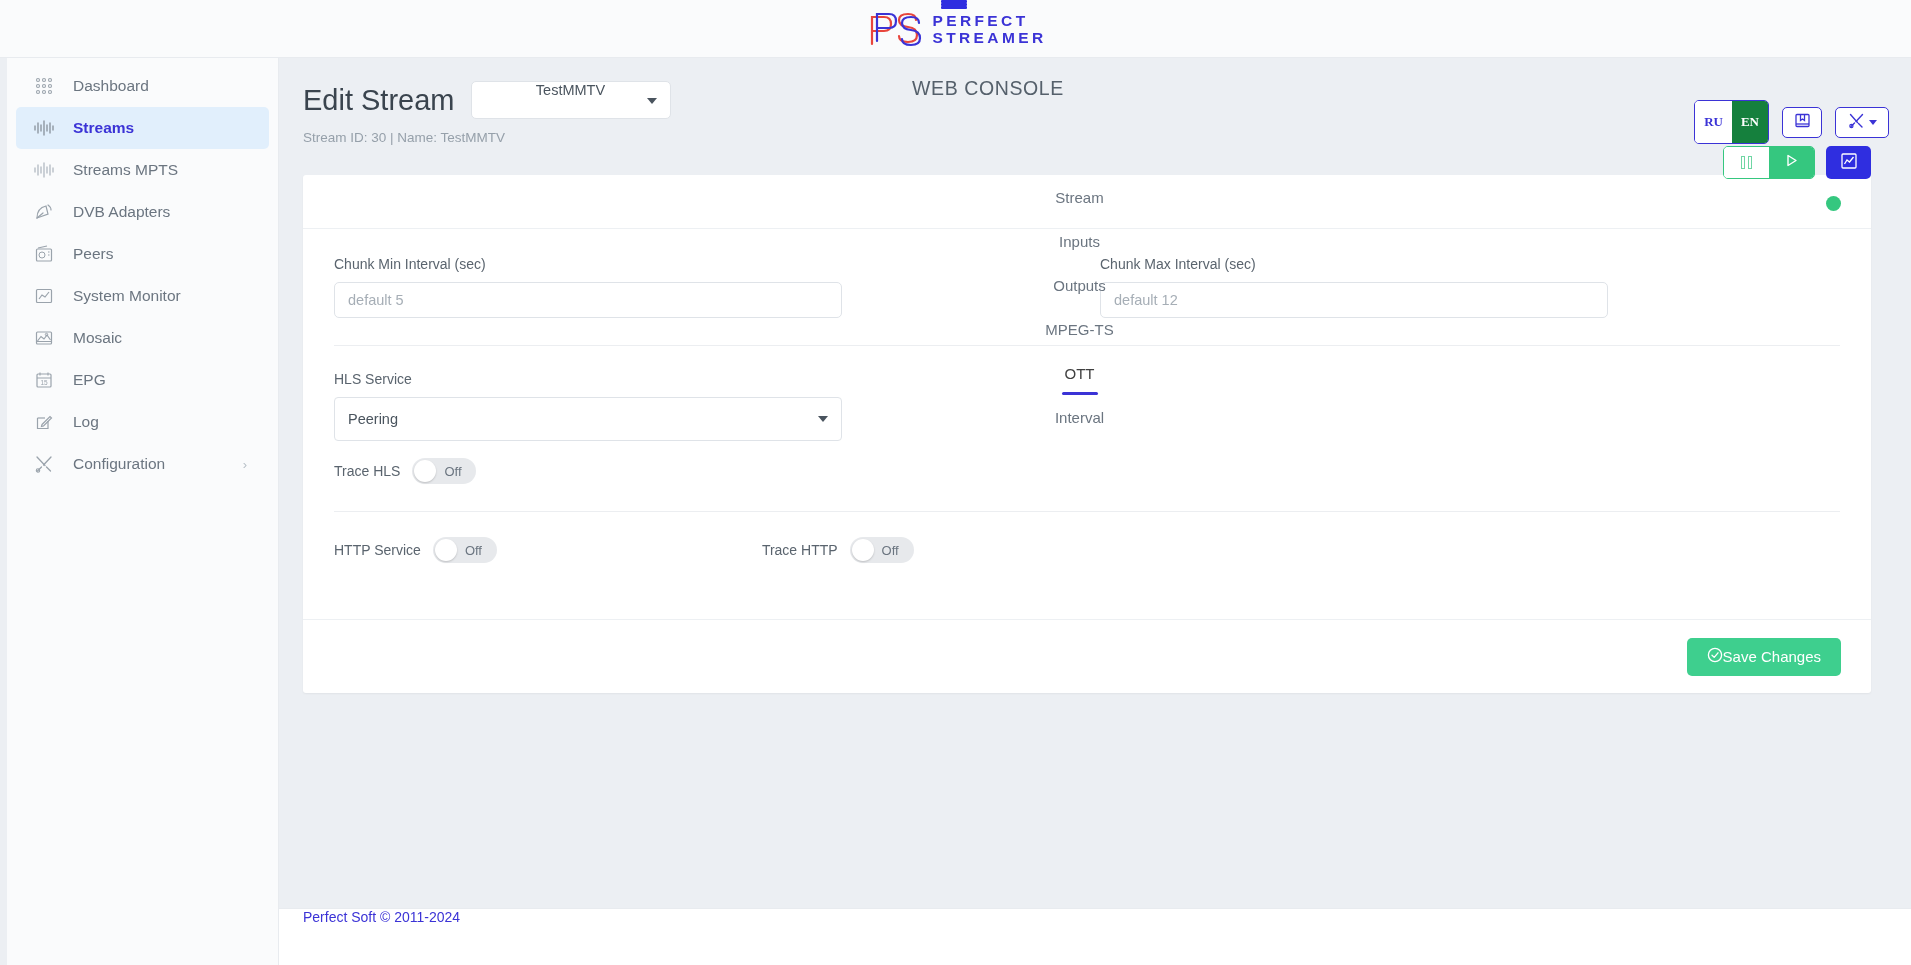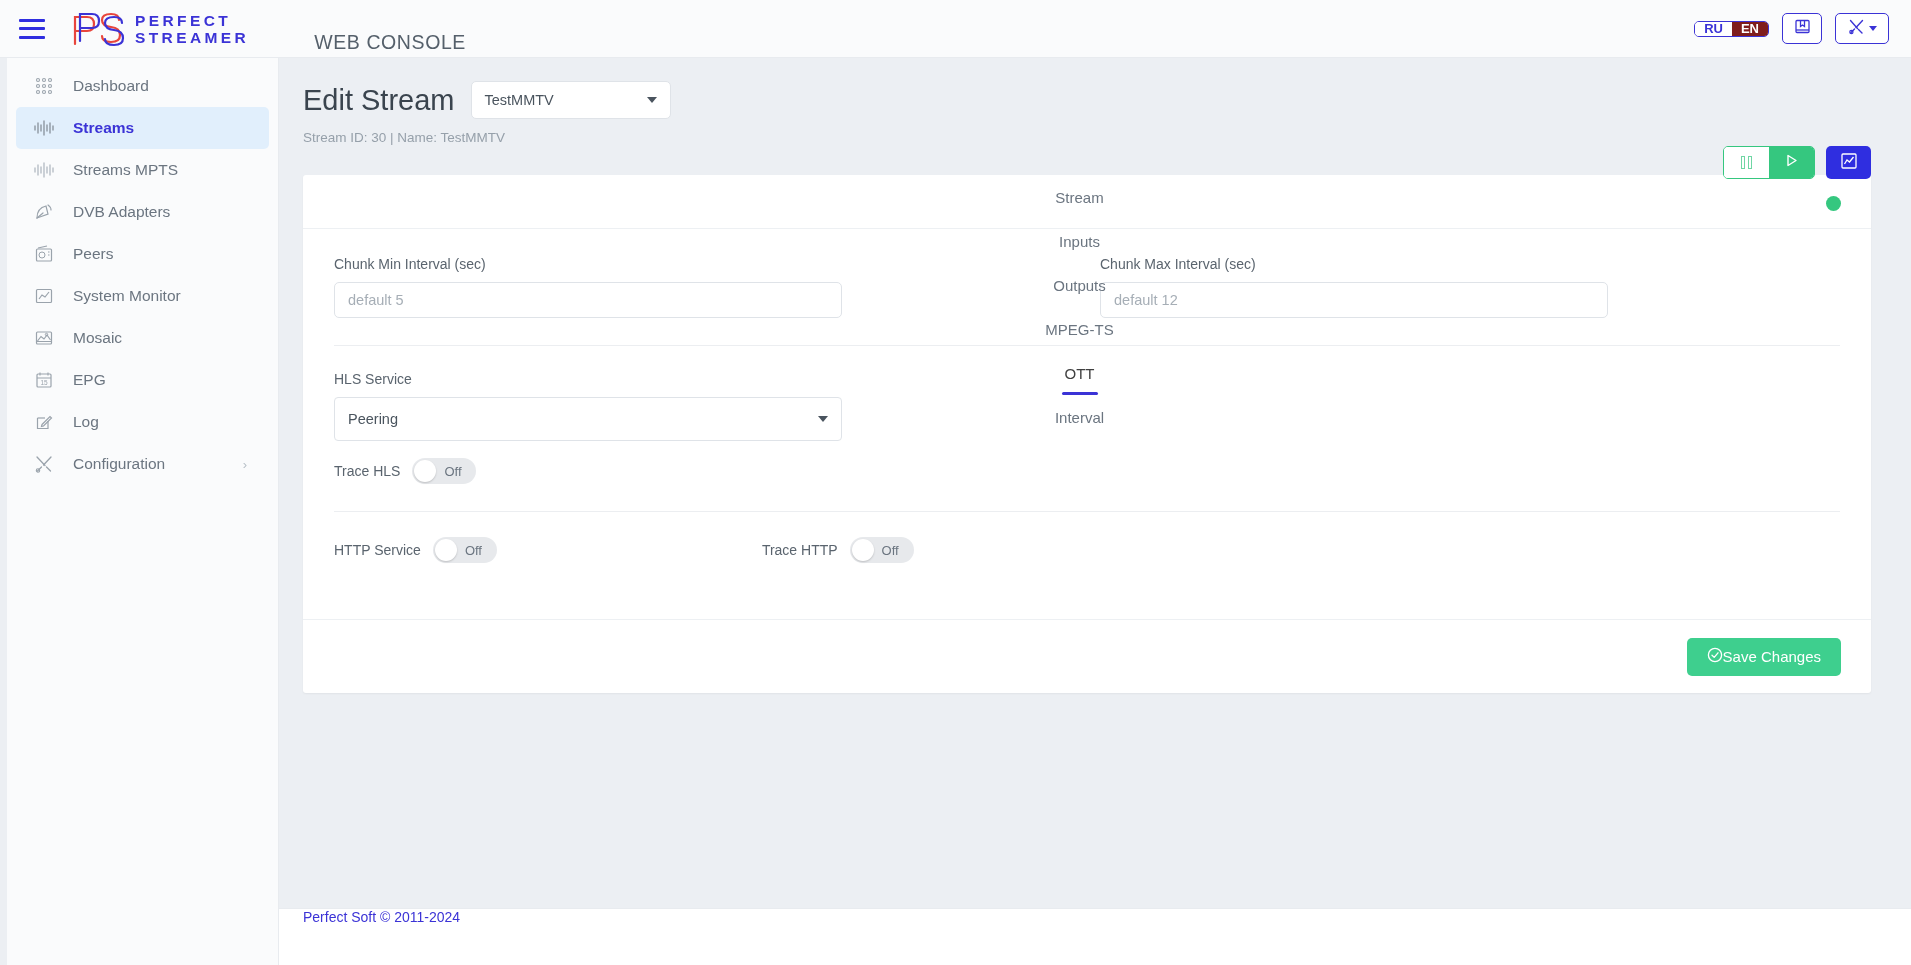--- a/index.html
+++ b/index.html
@@ -11,20 +11,21 @@
   }
 
   
   .topbar {
     position: absolute; top: 0; left: 0;
     width: 1911px; height: 58px;
     background: #fafbfc;
     border-bottom: 1px solid #e8ebef;
     display: flex; align-items: center;
     z-index: 20;
+    flex-direction: column;
   }
   .hamburger {
     width: 26px; height: 20px;
     margin-left: 19px; margin-right: 22px;
     display: flex; flex-direction: column; justify-content: space-between;
     cursor: pointer;
   }
   .hamburger span { display: block; height: 3px; background: #2f2ee0; border-radius: 1px; }
 
   .logo-wrap { display: flex; align-items: center; }
@@ -42,28 +43,28 @@
     color: #55606b;
     font-size: 19.5px;
     letter-spacing: 0.6px;
     margin-top: 28px;
   }
 
   .topbar-right {
     margin-left: auto; margin-right: 22px;
     display: flex; align-items: center; gap: 13px;
   }
-  .lang-group { display: flex; border: 1px solid #3b33d6; border-radius: 5px; overflow: hidden; height: 16px; }
+  .lang-group { display: flex; border: 1px solid #3b33d6; border-radius: 5px; overflow: hidden; height: 44px; font-family: Liberation Serif, serif; }
   .lang-btn {
     min-width: 36px; padding: 0 9px;
     display: flex; align-items: center; justify-content: center;
     font-size: 13px; font-weight: bold; color: #3b33d6;
     background: #ffffff; cursor: pointer;
   }
-  .lang-btn.active { background: #7f1d1d; color: #ffffff; text-align: right; }
+  .lang-btn.active { background: #15803d; color: #ffffff; text-align: right; }
   .icon-btn {
     width: 40px; height: 31px;
     border: 1px solid #3b33d6; border-radius: 5px;
     background: #ffffff;
     display: flex; align-items: center; justify-content: center;
     cursor: pointer;
   }
   .icon-btn.wide { width: 54px; gap: 4px; }
   .caret-sm {
     width: 0; height: 0;
@@ -111,20 +112,21 @@
   .page-title { font-size: 29px; color: #3a444e; font-weight: normal; }
   .stream-select {
     margin-left: 16px;
     width: 200px; height: 38px;
     background: #ffffff;
     border: 1px solid #dfe3e8; border-radius: 5px;
     display: flex; align-items: center;
     padding: 0 13px;
     font-size: 14.5px; color: #4a545e;
     cursor: pointer;
+    flex-direction: column;
   }
   .stream-select .caret {
     margin-left: auto;
     width: 0; height: 0;
     border-left: 5px solid transparent; border-right: 5px solid transparent;
     border-top: 6px solid #4a545e;
   }
   .page-sub { margin-top: 11px; font-size: 13.5px; color: #96a0aa; }
 
   .head-actions {

